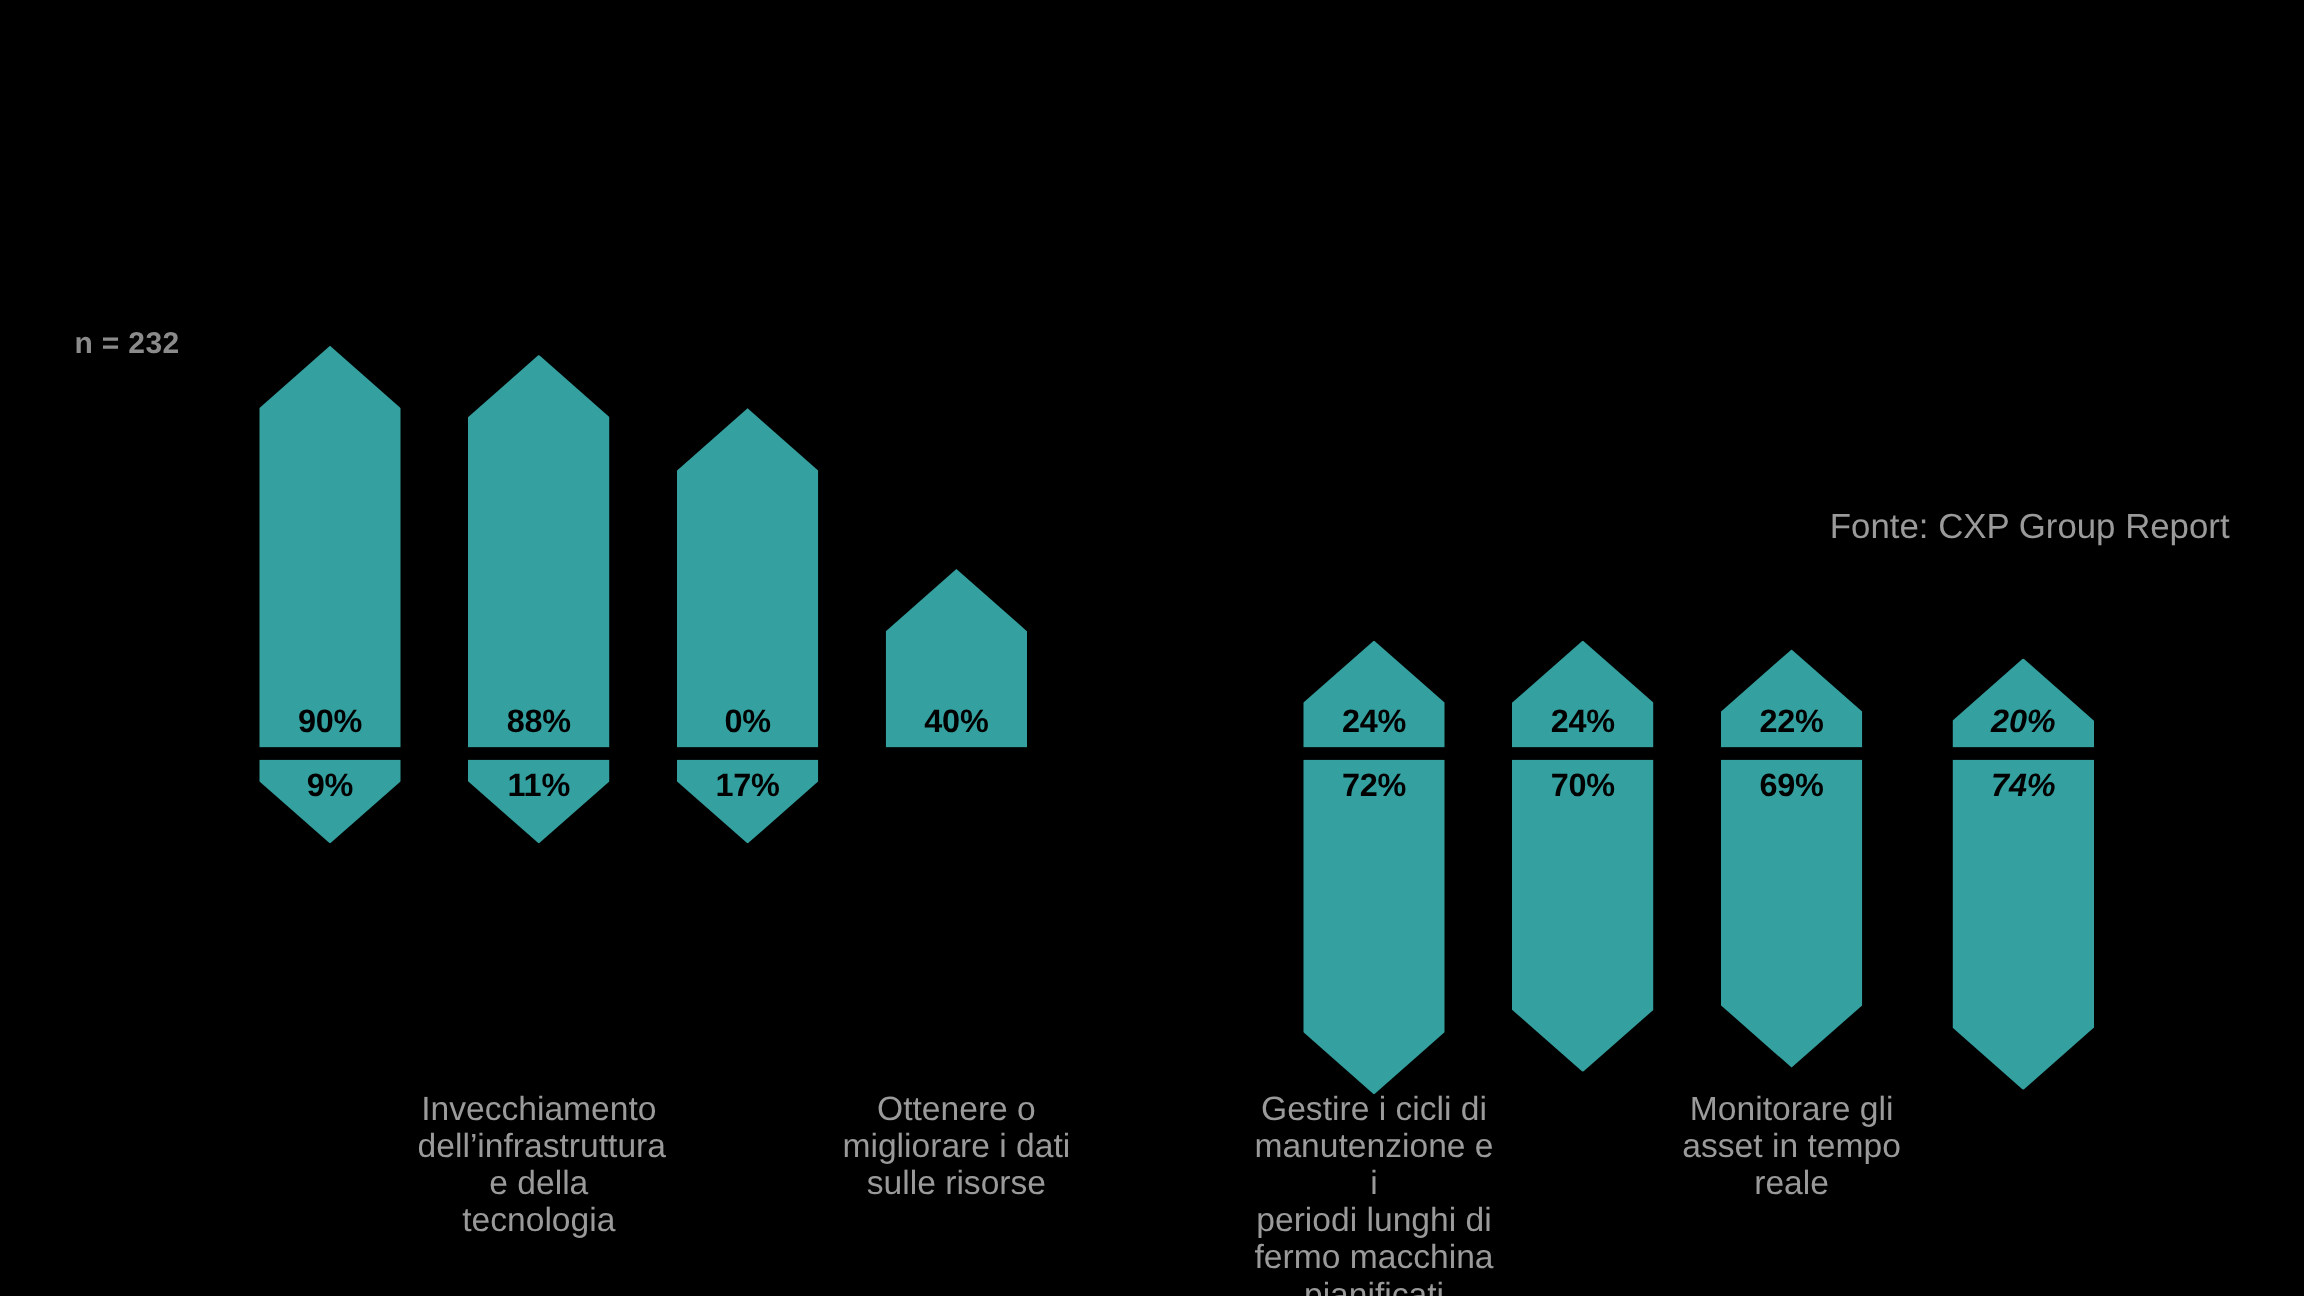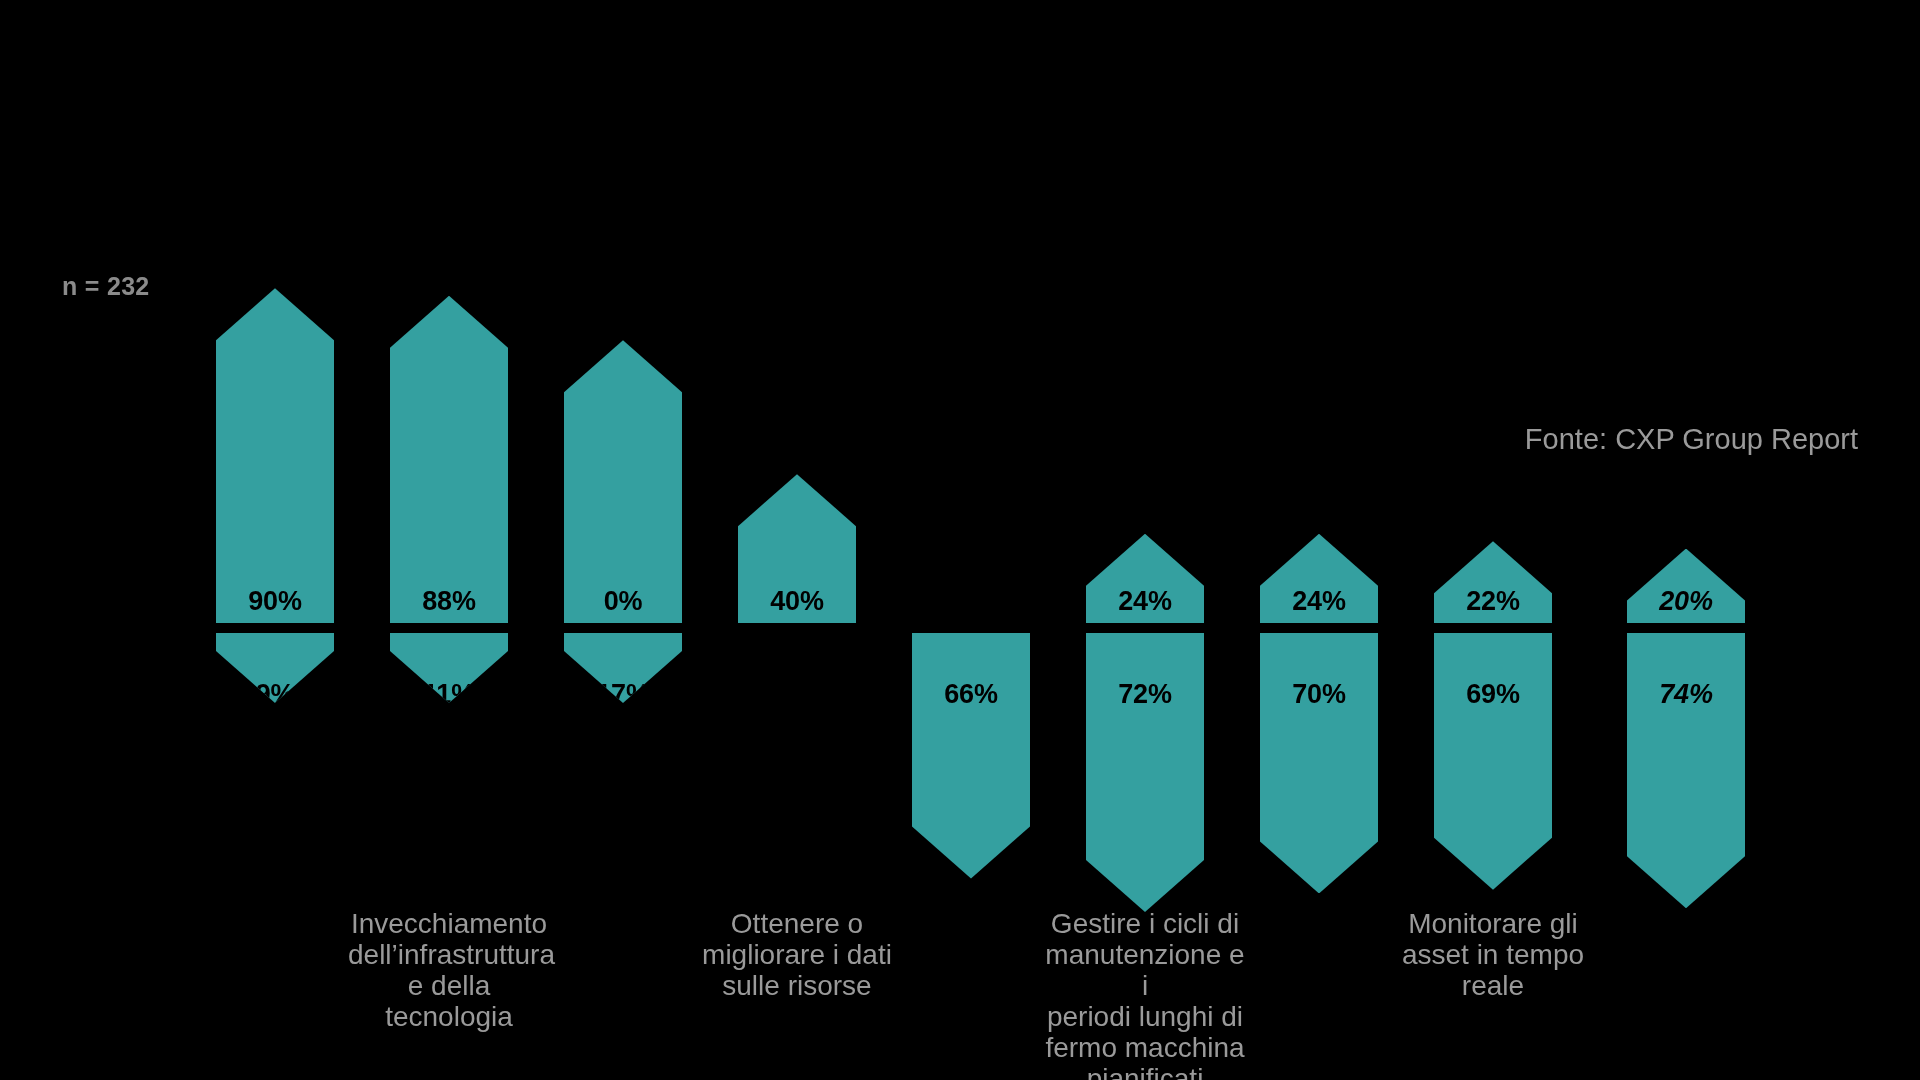--- a/index.html
+++ b/index.html
@@ -46,21 +46,20 @@
 
   .bar-value{
     position:absolute; left:0; width:100%;
     text-align:center;
     font-family:"Liberation Sans", sans-serif;
     font-weight:700;
     font-size:27px;
     color:#000000;
     letter-spacing:-.2px;
     white-space:nowrap;
-    margin-top:40px;
   }
   .bar-value.up   { bottom:6px; }
   .bar-value.down { top:6px; }
 
   
   .cat-label{
     position:absolute;
     text-align:center;
     font-size:28px;
     line-height:31px;
@@ -108,23 +107,20 @@
       </div>
       <div class="bar-group" style="left: 738px; width: 118px;">
         <div class="bar-up" style="top: 474.2px; height: 148.8px; clip-path: polygon(0% 100%, 0% 34.946%, 50% 0%, 100% 34.946%, 100% 100%);">
           <div class="bar-value up">40%</div>
         </div>
       </div>
       <div class="cat-label" style="left: 696px; width: 202px; top: 908px;">Ottenere o
 migliorare i dati
 sulle risorse</div>
       <div class="bar-group" style="left: 912px; width: 118px;">
-        <div class="bar-down" style="top: 633px; height: 245.52px; clip-path: polygon(0% 0%, 100% 0%, 100% 78.82%, 50% 100%, 0% 78.82%);">
-          <div class="bar-value down">66%</div>
-        </div>
       </div>
       <div class="bar-group" style="left: 1086px; width: 118px;">
         <div class="bar-up" style="top: 533.72px; height: 89.28px; clip-path: polygon(0% 100%, 0% 58.244%, 50% 0%, 100% 58.244%, 100% 100%);">
           <div class="bar-value up">24%</div>
         </div>
         <div class="bar-down" style="top: 633px; height: 279px; clip-path: polygon(0% 0%, 100% 0%, 100% 81.362%, 50% 100%, 0% 81.362%);">
           <div class="bar-value down">72%</div>
         </div>
       </div>
       <div class="cat-label" style="left: 1044px; width: 202px; top: 908px;">Gestire i cicli di

